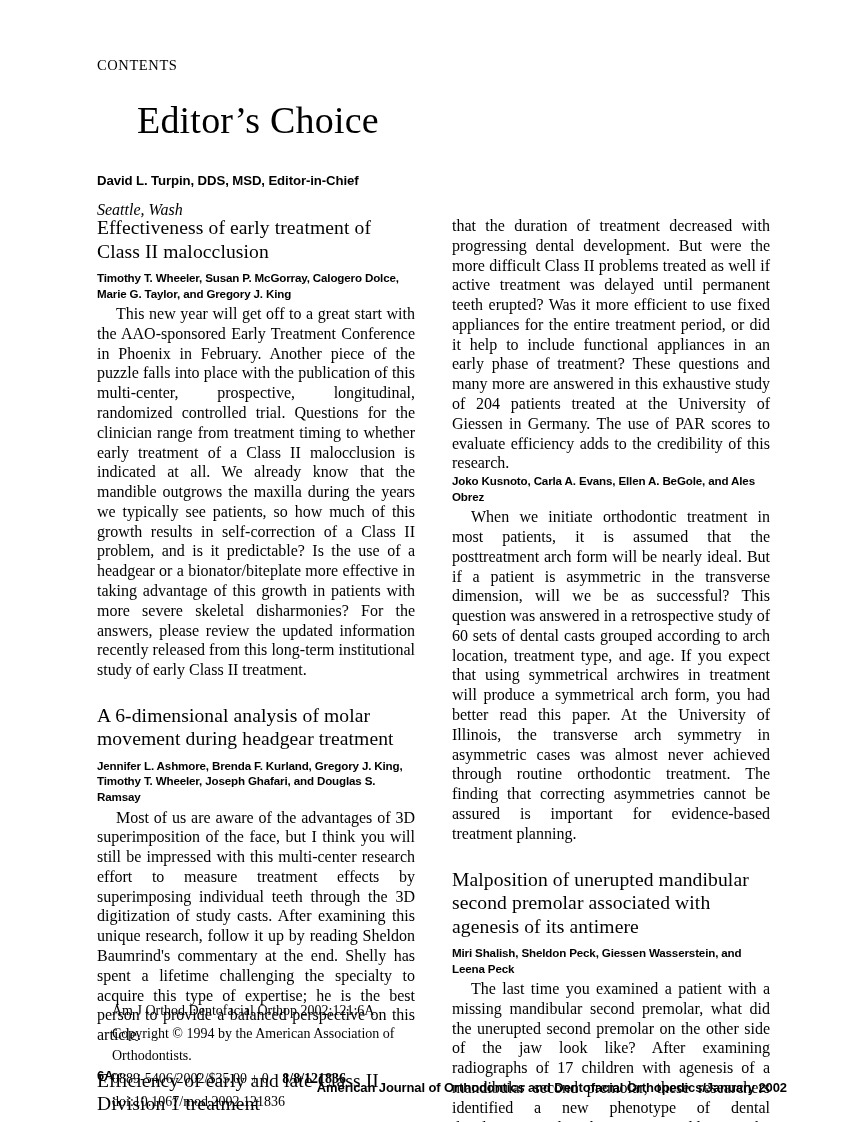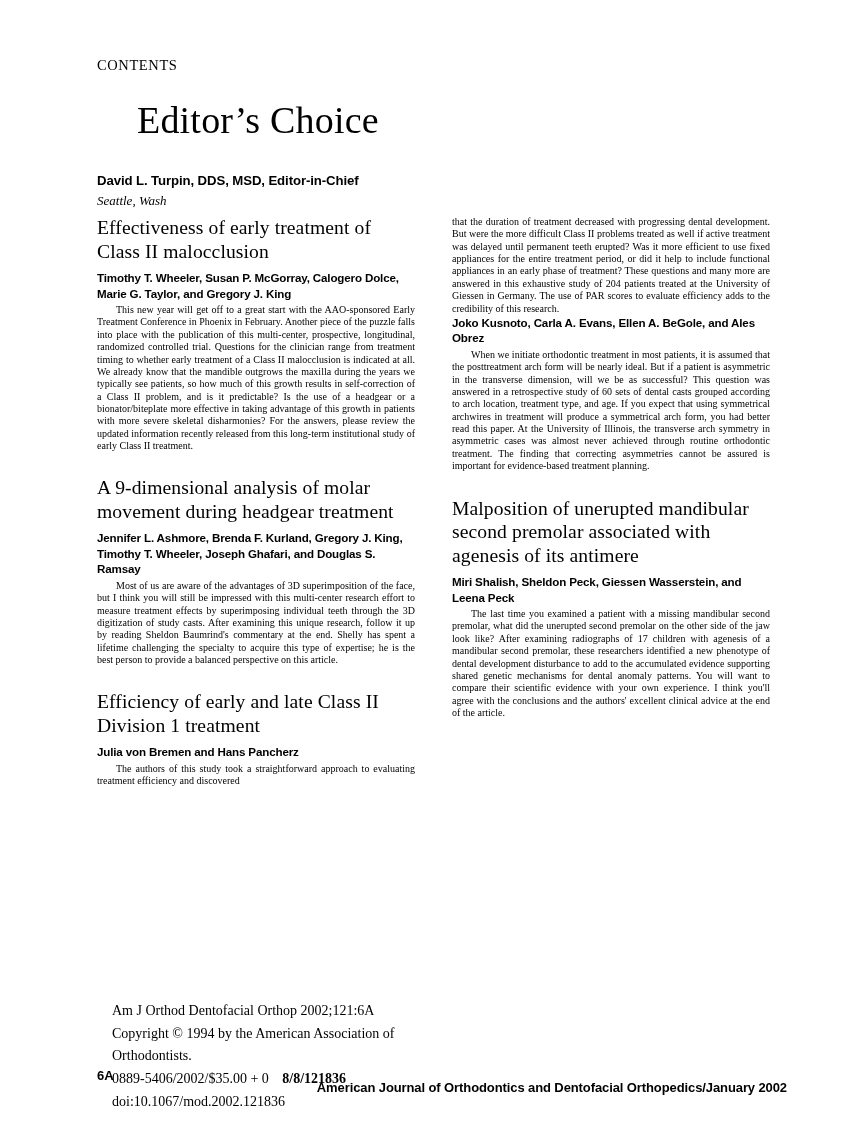--- a/index.html
+++ b/index.html
@@ -49,23 +49,23 @@
     font-family: "Liberation Sans", sans-serif;
     font-weight: bold;
     font-size: 13.2px;
     line-height: 1.25;
     margin-top: 31px;
     letter-spacing: -0.1px;
   }
   .editor-location {
     font-family: "Liberation Serif", serif;
     font-style: italic;
-    font-size: 13px;
+    font-size: 16px;
     line-height: 1.25;
-    margin-top: 4px;
+    margin-top: 11px;
   }
 
   
   .col {
     position: absolute;
     top: 216px;
     width: 318px;
   }
   .col-left  { left: 97px; }
   .col-right { left: 452px; }
@@ -84,21 +84,21 @@
     font-family: "Liberation Sans", sans-serif;
     font-weight: bold;
     font-size: 11.6px;
     line-height: 1.34;
     margin: 0 0 3px 0;
     letter-spacing: -0.15px;
   }
 
   .art-body {
     font-family: "Liberation Serif", serif;
-    font-size: 10px;
+    font-size: 16px;
     line-height: 1.237;
     text-align: justify;
     text-justify: inter-word;
     margin: 0;
     text-indent: 19px;
     hyphens: auto;
     -webkit-hyphens: auto;
   }
   .art-body.cont { text-indent: 0; }
 
@@ -156,21 +156,21 @@
 
   <div class="col col-left">
 
     <div>
       <h2 class="art-title">Effectiveness of early treatment of Class II malocclusion</h2>
       <div class="art-authors">Timothy T. Wheeler, Susan P. McGorray, Calogero Dolce, Marie G. Taylor, and Gregory J. King</div>
       <p class="art-body">This new year will get off to a great start with the AAO-sponsored Early Treatment Conference in Phoenix in February. Another piece of the puzzle falls into place with the publication of this multi-center, prospective, longitudinal, randomized controlled trial. Questions for the clinician range from treatment timing to whether early treatment of a Class II malocclusion is indicated at all. We already know that the mandible outgrows the maxilla during the years we typically see patients, so how much of this growth results in self-correction of a Class II problem, and is it predictable? Is the use of a headgear or a bionator/biteplate more effective in taking advantage of this growth in patients with more severe skeletal disharmonies? For the answers, please review the updated information recently released from this long-term institutional study of early Class II treatment.</p>
     </div>
 
     <div>
-      <h2 class="art-title spaced">A 9-dimensional analysis of molar movement during headgear treatment</h2>
+      <h2 class="art-title spaced">A 6-dimensional analysis of molar movement during headgear treatment</h2>
       <div class="art-authors">Jennifer L. Ashmore, Brenda F. Kurland, Gregory J. King, Timothy T. Wheeler, Joseph Ghafari, and Douglas S. Ramsay</div>
       <p class="art-body">Most of us are aware of the advantages of 3D superimposition of the face, but I think you will still be impressed with this multi-center research effort to measure treatment effects by superimposing individual teeth through the 3D digitization of study casts. After examining this unique research, follow it up by reading Sheldon Baumrind's commentary at the end. Shelly has spent a lifetime challenging the specialty to acquire this type of expertise; he is the best person to provide a balanced perspective on this article.</p>
     </div>
 
     <div>
       <h2 class="art-title spaced">Efficiency of early and late Class II Division 1 treatment</h2>
       <div class="art-authors">Julia von Bremen and Hans Pancherz</div>
       <p class="art-body">The authors of this study took a straightforward approach to evaluating treatment efficiency and discovered</p>
     </div>
 

